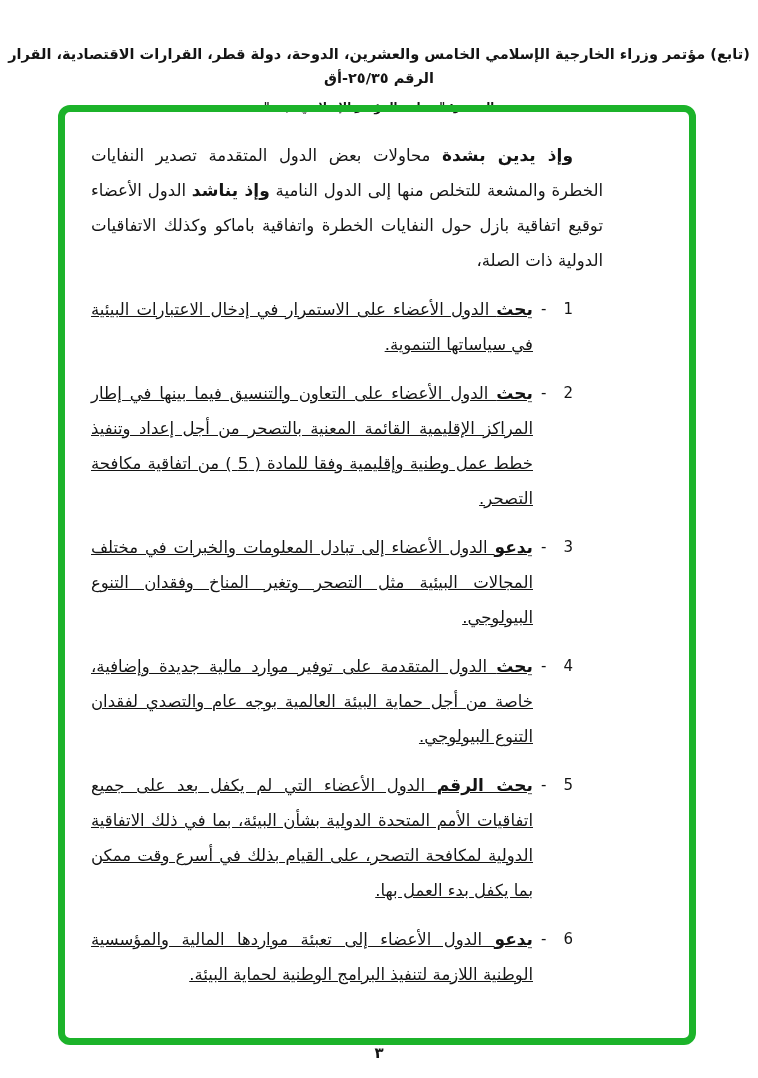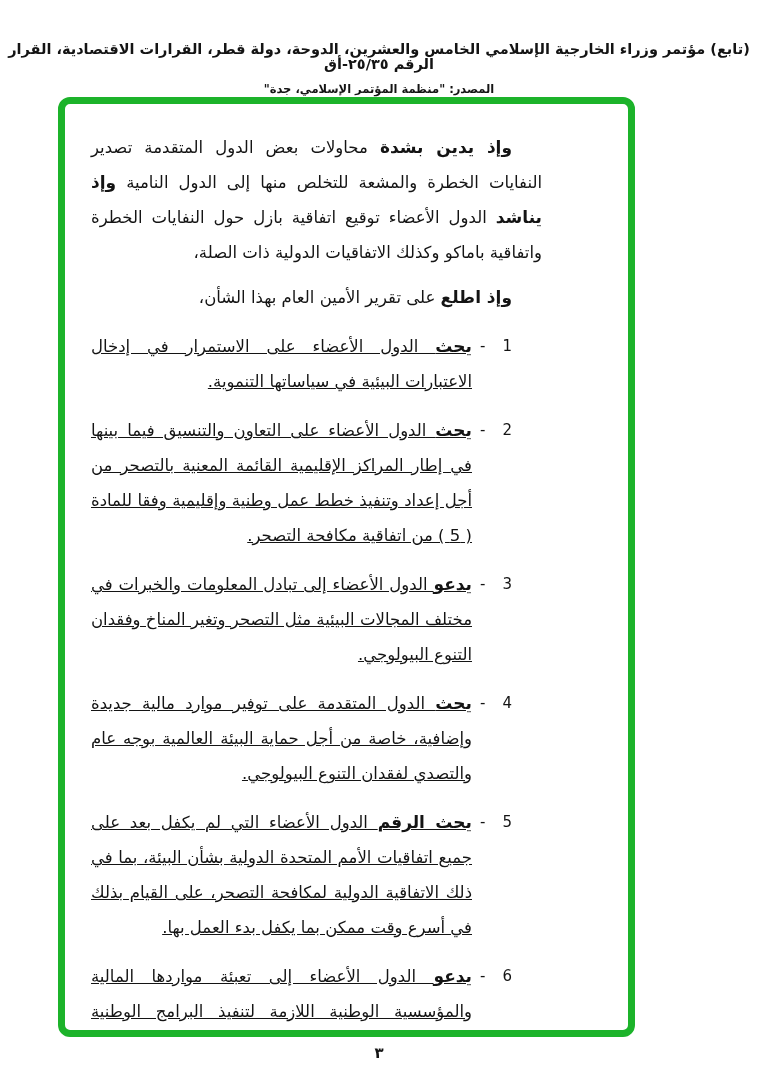--- a/index.html
+++ b/index.html
@@ -10,27 +10,27 @@
     font-family:"DejaVu Sans", sans-serif;
     position:relative;
     overflow:hidden;
   }
   .header {
     direction:rtl;
     text-align:center;
     padding-top:42px;
     font-weight:bold;
   }
-  .header .h1 { font-size:14.5px; line-height:15px; letter-spacing:-0.2px; }
+  .header .h1 { font-size:14.5px; line-height:24px; letter-spacing:-0.2px; }
   .header .h2 { font-size:11.5px; margin-top:10px; }
 
   .box {
     position:absolute;
-    left:58px; top:97px;
-    width:577px; height:940px;
+    left:58px; top:105px;
+    width:638px; height:940px;
     box-sizing:border-box;
     border:7px solid #1cb32a;
     border-radius:12px;
     overflow:hidden;
   }
   .content {
     direction:rtl;
     padding:26px 86px 8px 26px;
     font-size:16.5px;
     line-height:35px;
@@ -78,23 +78,20 @@
 </div>
 
 <div class="box" style="border-color: rgb(28, 179, 42);">
   <div class="content">
 
     <p class="para">
       <span class="lead">وإذ يدين بشدة</span><span> محاولات بعض الدول المتقدمة تصدير النفايات الخطرة والمشعة للتخلص منها إلى الدول النامية </span><span class="lead">وإذ يناشد</span><span> الدول الأعضاء توقيع اتفاقية بازل حول النفايات الخطرة واتفاقية باماكو وكذلك الاتفاقيات الدولية ذات الصلة،</span>
     </p>
 
 
-    <p class="para">
-      <span class="lead">وإذ اطلع</span><span> على تقرير الأمين العام بهذا الشأن،</span>
-    </p>
 
     <div class="item">
       <span class="marker">
           <span>-</span>
           <span>1</span>
         </span>
       <span class="item-text"><span class="lead">يحث</span><span> الدول الأعضاء على الاستمرار في إدخال الاعتبارات البيئية في سياساتها التنموية.</span></span>
     </div>
 
     <div class="item">

